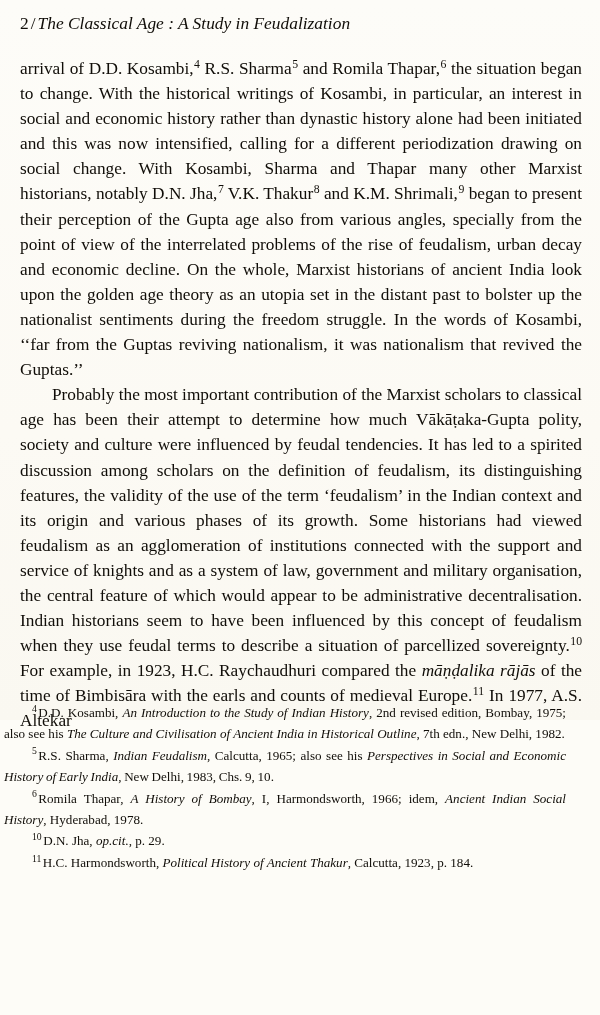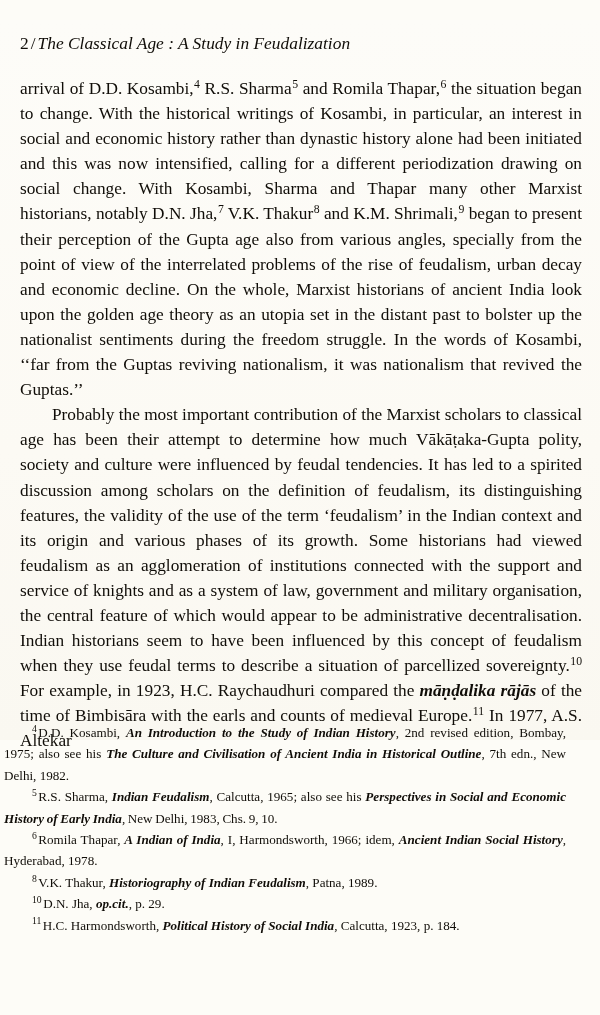--- a/index.html
+++ b/index.html
@@ -14,21 +14,20 @@
     color: #100d08;
     overflow: hidden;
   }
   .page {
     position: relative;
     width: 600px;
     height: 720px;
     box-sizing: border-box;
     padding: 0;
     background: linear-gradient(180deg, #fdfcf8 0%, #fcfaf4 60%, #faf8f1 100%);
-    margin-top: 20px;
   }
 
   
   .running-head {
     position: absolute;
     left: 20px;
     top: 12px;
     width: 560px;
     font-size: 17.4px;
     line-height: 22px;
@@ -50,21 +49,21 @@
     font-size: 17.3px;
     line-height: 25.1px;
     text-align: justify;
     text-justify: inter-word;
     hyphens: none;
     text-indent: 0;
   }
   p.body-par.indent { text-indent: 32px; }
   p.body-par + p.body-par { margin-top: 0px; }
 
-  i, .ital { font-style: italic; font-weight: bold; }
+  i, .ital { font-style: italic; }
 
   sup.fnref {
     font-size: 0.68em;
     vertical-align: 0.52em;
     line-height: 0;
     font-style: normal;
     padding-left: 0.5px;
   }
 
   
@@ -109,25 +108,24 @@
     <p class="body-par indent"><span>Probably the most important contribution of the Marxist scholars to classical age has been their attempt to determine how much Vākāṭaka-Gupta polity, society and culture were influenced by feudal tendencies. It has led to a spirited discussion among scholars on the definition of feudalism, its distinguishing features, the validity of the use of the term ‘feudalism’ in the Indian context and its origin and various phases of its growth. Some historians had viewed feudalism as an agglomeration of institutions connected with the support and service of knights and as a system of law, government and military organisation, the central feature of which would appear to be administrative decentralisation. Indian historians seem to have been influenced by this concept of feudalism when they use feudal terms to describe a situation of parcellized sovereignty.</span><sup class="fnref">10</sup><span> For example, in 1923, H.C. Raychaudhuri compared the </span><i class="ital">māṇḍalika rājās</i><span> of the time of Bimbisāra with the earls and counts of medieval Europe.</span><sup class="fnref">11</sup><span> In 1977, A.S. Altekar</span></p>
 
   </div>
 
   <div class="footnotes">
 
     <p class="fn"><sup class="fnum">4</sup><span>D.D. Kosambi, </span><i class="ital">An Introduction to the Study of Indian History</i><span>, 2nd revised edition, Bombay, 1975; also see his </span><i class="ital">The Culture and Civilisation of Ancient India in Historical Outline</i><span>, 7th edn., New Delhi, 1982.</span></p>
 
     <p class="fn dense"><sup class="fnum">5</sup><span>R.S. Sharma, </span><i class="ital">Indian Feudalism</i><span>, Calcutta, 1965; also see his </span><i class="ital">Perspectives in Social and Economic History of Early India</i><span>, New Delhi, 1983, Chs. 9, 10.</span></p>
 
-    <p class="fn"><sup class="fnum">6</sup><span>Romila Thapar, </span><i class="ital">A Indian of India</i><span>, I, Harmondsworth, 1966; idem, </span><i class="ital">Ancient Indian Social History</i><span>, Hyderabad, 1978.</span></p>
+    <p class="fn"><sup class="fnum">6</sup><span>Romila Thapar, </span><i class="ital">A History of Bombay</i><span>, I, Harmondsworth, 1966; idem, </span><i class="ital">Ancient Indian Social History</i><span>, Hyderabad, 1978.</span></p>
 
 
-    <p class="fn"><sup class="fnum">8</sup><span>V.K. Thakur, </span><i class="ital">Historiography of Indian Feudalism</i><span>, Patna, 1989.</span></p>
 
 
     <p class="fn"><sup class="fnum">10</sup><span>D.N. Jha, </span><i class="ital">op.cit.</i><span>, p. 29.</span></p>
 
-    <p class="fn"><sup class="fnum">11</sup><span>H.C. Harmondsworth, </span><i class="ital">Political History of Social India</i><span>, Calcutta, 1923, p. 184.</span></p>
+    <p class="fn"><sup class="fnum">11</sup><span>H.C. Harmondsworth, </span><i class="ital">Political History of Ancient Thakur</i><span>, Calcutta, 1923, p. 184.</span></p>
 
   </div>
 
 </div>
 
 </body></html>

